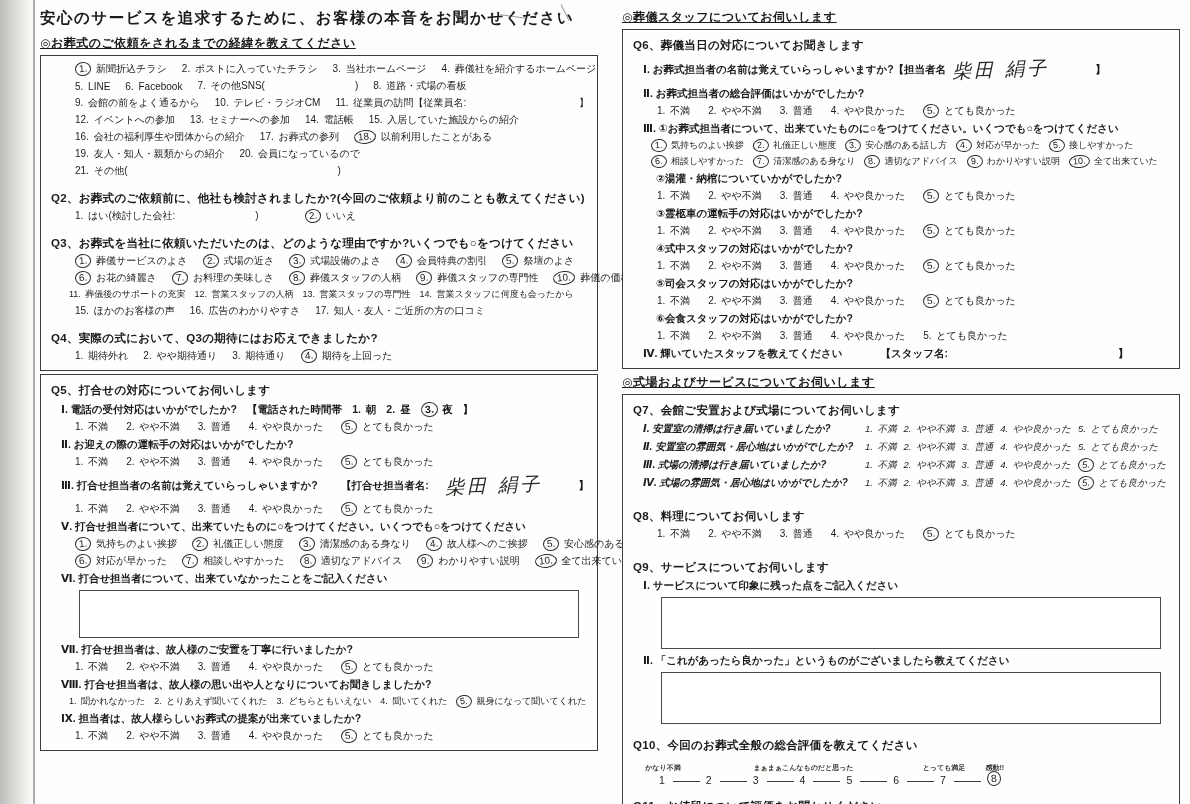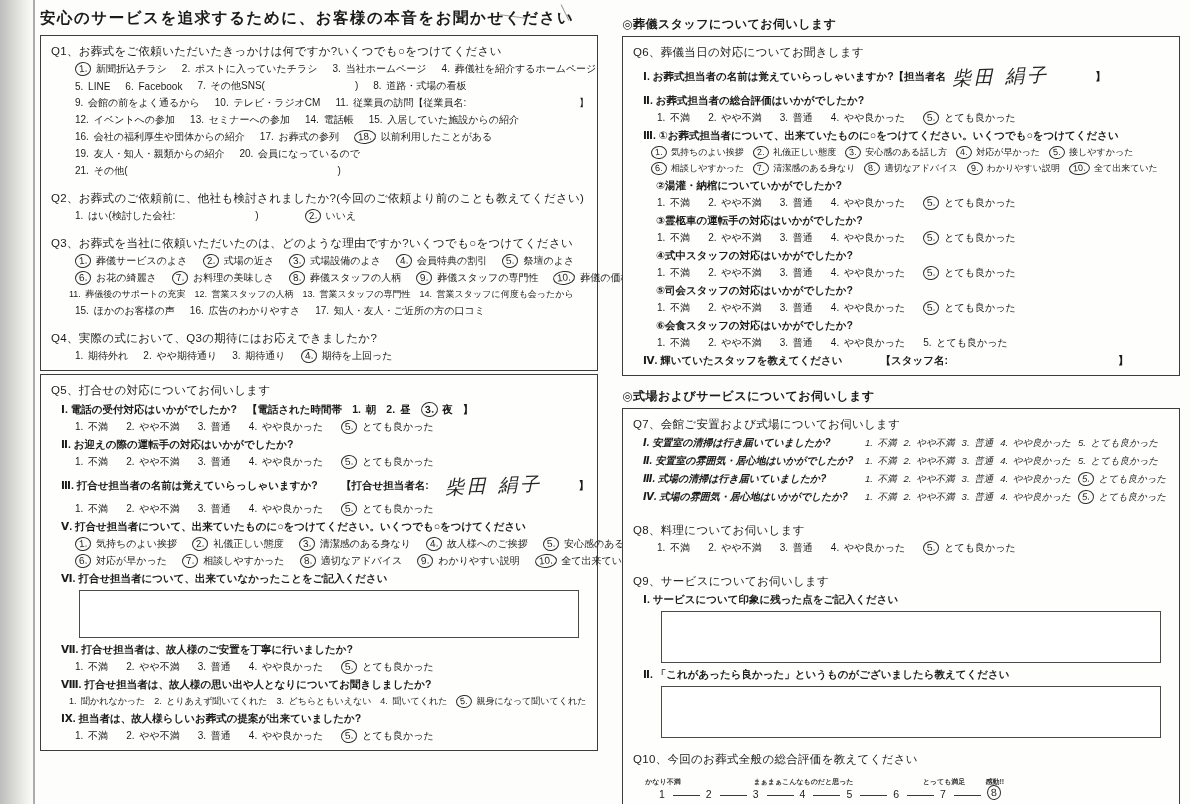--- a/index.html
+++ b/index.html
@@ -9,23 +9,23 @@
   .scan-edge{position:absolute;left:0;top:0;width:34px;height:100%;
     background:linear-gradient(90deg,#bdbdbb 0%,#d8d8d5 40%,#efefec 75%,#fdfdfb 100%);}
   .spine{position:absolute;left:33px;top:0;width:2px;height:100%;background:#6a6a68;opacity:.55;}
   .pen-marks{position:absolute;left:498px;top:10px;width:90px;height:16px;}
   .pen-marks i{position:absolute;border-top:1.5px solid #9a9a98;width:26px;display:block;}
   .pen-marks i:nth-child(1){left:2px;top:6px;transform:rotate(8deg);}
   .pen-marks i:nth-child(2){left:58px;top:2px;width:18px;transform:rotate(64deg);}
   .cols{position:absolute;left:40px;top:4px;display:flex;gap:24px;}
   .col{width:558px;}
   .page-title{font-size:15.5px;font-weight:bold;letter-spacing:1.5px;margin:4px 0 6px 0;}
-  .sec-h{font-size:12px;font-weight:bold;letter-spacing:.5px;margin:12px 0 3px 0;}
+  .sec-h{font-size:12px;font-weight:bold;letter-spacing:.5px;margin:5px 0 3px 0;text-decoration:underline;}
   .qbox{border:1.6px solid #3c3c3a;padding:3px 8px 7px 10px;margin-bottom:3px;background:#fefefc;}
-  .qh{font-size:11.5px;font-weight:normal;margin-top:5px;letter-spacing:.3px;}
+  .qh{font-size:11.5px;font-weight:bold;margin-top:5px;letter-spacing:.3px;}
   .sub{font-size:10.5px;font-weight:bold;margin:4px 0 0 10px;white-space:nowrap;}
   .sub.ind2{margin-left:23px;}
   .tailseg{font-weight:bold;}
   .optrow{display:flex;align-items:center;gap:15px;margin:3px 0 0 24px;font-size:10px;white-space:nowrap;}
   .optrow.small{font-size:9px;gap:9px;margin-left:18px;}
   .opt{white-space:nowrap;}
   .num{display:inline-block;margin-right:2px;}
   .num.circ{border:1.4px solid #2e2e2c;border-radius:50%;padding:0px 3px 1px 3px;transform:rotate(-5deg);}
   .txt.push{margin-left:auto;}
   .gap-spacer{display:inline-block;}
@@ -48,22 +48,22 @@
 <div class="page">
   <div class="scan-edge"></div>
   <div class="spine"></div>
   <div class="pen-marks">
       <i></i>
       <i></i>
     </div>
   <div class="cols">
       <div class="col">
         <div class="page-title">安心のサービスを追求するために、お客様の本音をお聞かせください</div>
+        <div class="sec-h">◎お葬式のご依頼をされるまでの経緯を教えてください</div>
         <div class="qbox">
-          <div class="qh">Q1、お葬式をご依頼いただいたきっかけは何ですか?いくつでも○をつけてください</div>
           <div class="optrow">
             <span class="opt"><span class="num circ">1.</span><span class="lbl"> 新聞折込チラシ</span></span>
             <span class="opt"><span class="num">2.</span><span class="lbl"> ポストに入っていたチラシ</span></span>
             <span class="opt"><span class="num">3.</span><span class="lbl"> 当社ホームページ</span></span>
             <span class="opt"><span class="num">4.</span><span class="lbl"> 葬儀社を紹介するホームページ</span></span>
           </div>
           <div class="optrow">
             <span class="opt"><span class="num">5.</span><span class="lbl"> LINE</span></span>
             <span class="opt"><span class="num">6.</span><span class="lbl"> Facebook</span></span>
             <span class="opt"><span class="num">7.</span><span class="lbl"> その他SNS(　　　　　　　　　)</span></span>

